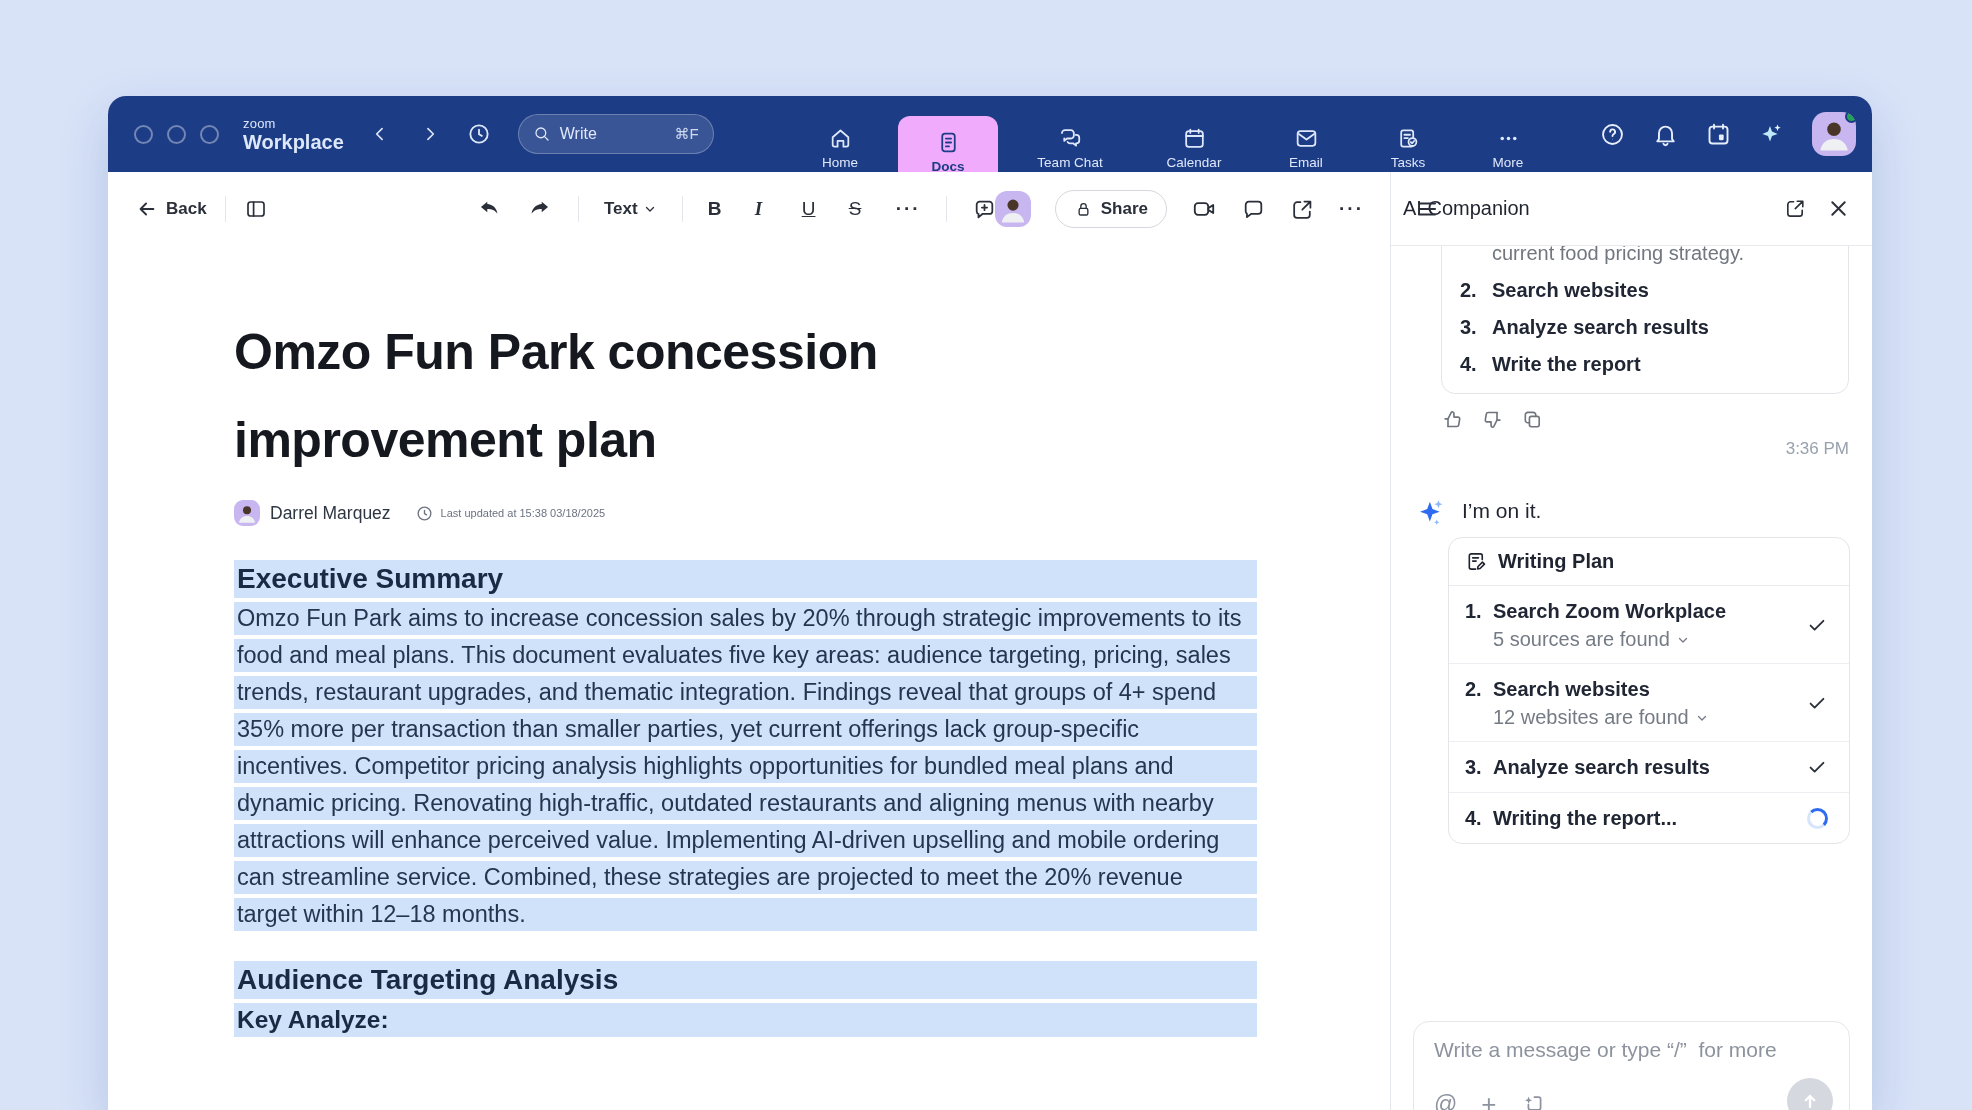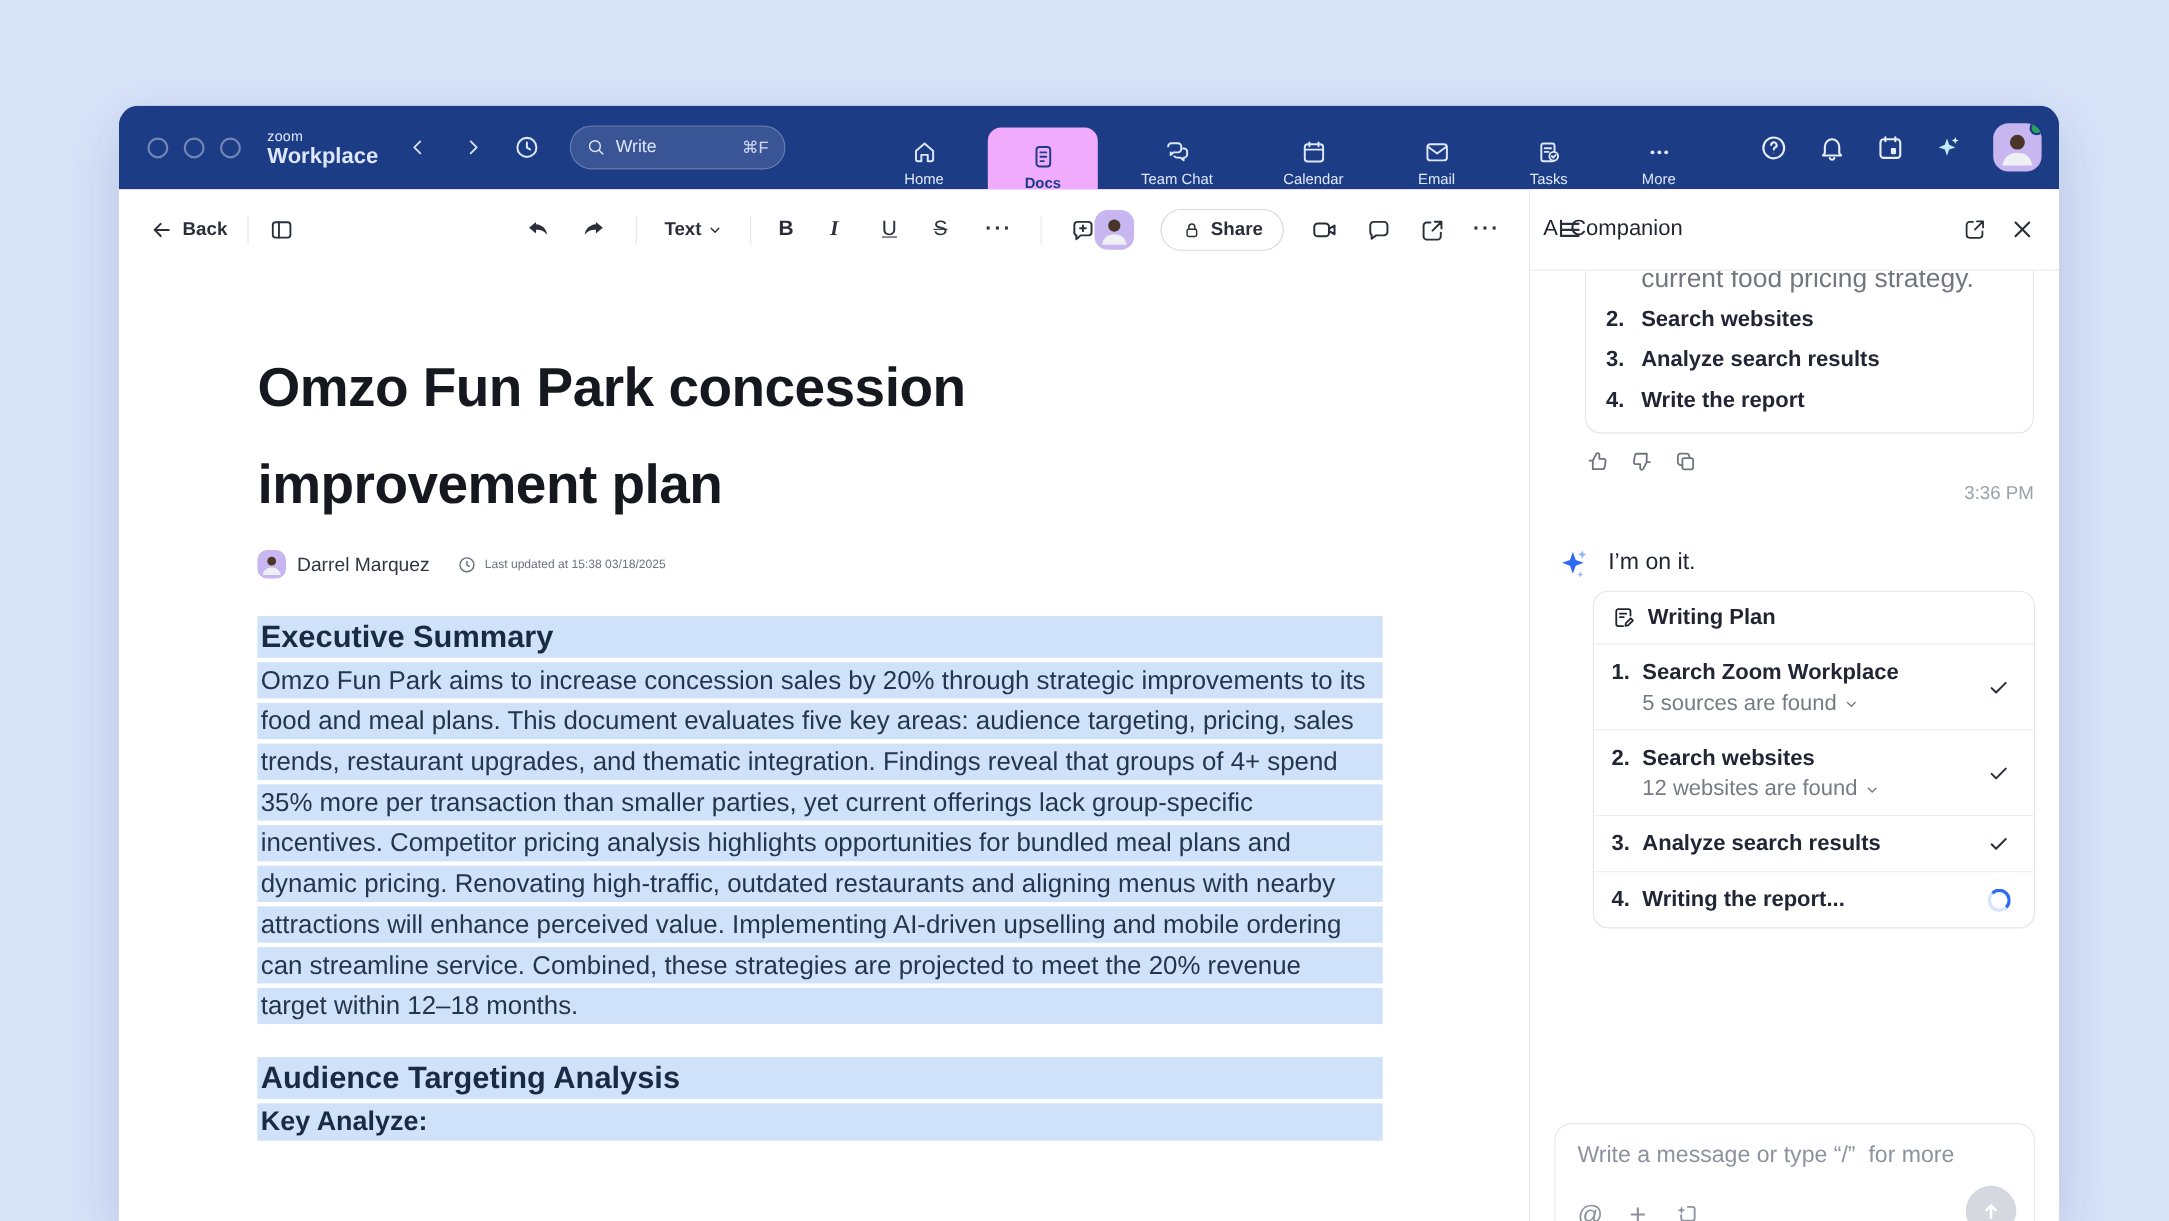--- a/index.html
+++ b/index.html
@@ -31,21 +31,21 @@
   .tab-home{width:84px}.tab-docs{width:100px}.tab-teamchat{width:112px}.tab-calendar{width:104px}
   .tab-email{width:88px}.tab-tasks{width:84px}.tab-more{width:84px}
   .tab.active { background:#f0abfc; color:#1d3c86; border-radius:12px 12px 0 0; height:68px; align-self:flex-end; }
   .tab.active .tab-label { font-weight:600; }
 
   .navutils { position:absolute; right:16px; top:0; height:76px; display:flex; align-items:center; gap:26px; color:#e6edfb; }
   .avatar-nav { position:relative; width:44px; height:44px; border-radius:14px; background:#c8b6f0; overflow:hidden; }
   .status-dot { position:absolute; right:-2px; top:-2px; width:13px; height:13px; border-radius:50%; background:#23a455; border:2.5px solid #1d3c86; }
 
   
-  .content-row { position:absolute; top:76px; left:0; right:0; bottom:0; display:flex; background:#a21caf; }
+  .content-row { position:absolute; top:76px; left:0; right:0; bottom:0; display:flex; background:#e5e5e5; }
   .doc-area { width:1282px; position:relative; background:#fff; }
   .ai-panel { width:482px; position:relative; background:#fff; border-left:1px solid #e4e7ec; overflow:hidden; }
 
   
   .doc-toolbar { position:absolute; top:0; left:0; right:0; height:74px; display:flex; align-items:center; color:#2a2f3a; }
   .tb-left { display:flex; align-items:center; margin-left:28px; gap:18px; }
   .backbtn { display:flex; align-items:center; gap:8px; font-size:17px; font-weight:600; cursor:pointer; }
   .tb-sep { width:1px; height:26px; background:#e3e6ea; }
   .tb-center { position:absolute; left:368px; display:flex; align-items:center; gap:25px; }
   .tb-btn { cursor:pointer; display:flex; align-items:center; gap:5px; color:#2a2f3a; }
@@ -78,21 +78,21 @@
   
   .ai-header { position:absolute; top:0; left:0; right:0; height:74px; background:#fff; z-index:3;
     border-bottom:1px solid #e8eaee; display:flex; align-items:center; }
   .ai-title { position:absolute; left:12px; right:0; text-align:left; font-size:20px; font-weight:400; color:#1f2430; }
   .ai-header .menu { margin-left:24px; z-index:2; cursor:pointer; color:#2a2f3a; }
   .ai-header .hright { position:absolute; right:22px; display:flex; gap:20px; color:#2a2f3a; }
 
   .ai-scroll { position:absolute; top:74px; left:0; right:0; bottom:0; overflow:hidden; display:flex; flex-direction:column; }
 
   .card1 { margin:-18px 23px 0 50px; border:1px solid #e3e5e9; border-radius:14px; padding:12px 18px 16px 18px; background:#fff; }
-  .clipped-line { margin-left:32px; color:#71767f; font-size:24px; line-height:25px; }
+  .clipped-line { margin-left:32px; color:#71767f; font-size:20px; line-height:25px; }
   .pp-item { display:flex; margin-top:11px; }
   .pp-num { width:32px; font-size:20px; font-weight:700; color:#202634; line-height:26px; flex:none; }
   .pp-title { font-size:20px; font-weight:700; color:#202634; line-height:26px; }
   .pp-desc { font-size:20px; color:#71767f; line-height:25px; margin-top:2px; }
 
   .feedback { display:flex; gap:17px; margin:14px 0 0 50px; color:#6f747d; }
   .feedback .ic { cursor:pointer; }
 
   .bubble-row { display:flex; justify-content:flex-end; margin:12px 23px 0 0; }
   .bubble { background:#dce8fc; border-radius:14px; padding:12px 22px; font-size:21px; color:#28303c; }

